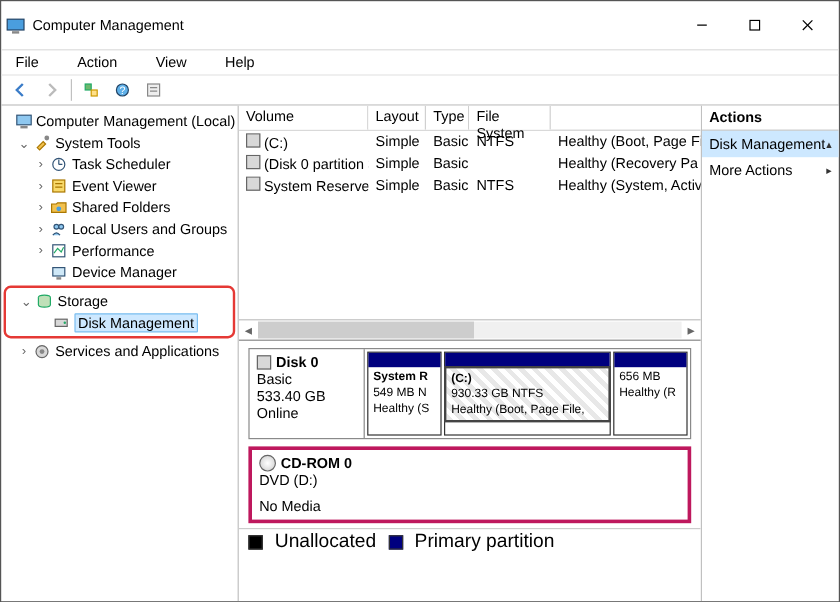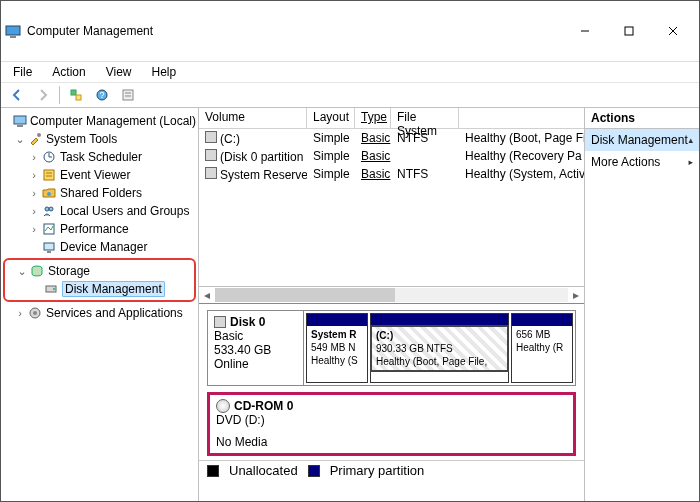--- a/index.html
+++ b/index.html
@@ -1,62 +1,62 @@
 <!DOCTYPE html>
 <html><head>
 <meta charset="utf-8">
 <style>
 html,body{margin:0;padding:0;font-family:"Segoe UI",Tahoma,sans-serif;font-size:12px;color:#000;background:#fff;}
 .window{width:700px;height:502px;border:1px solid #555;box-sizing:border-box;display:flex;flex-direction:column;overflow:hidden;}
-.titlebar{display:flex;align-items:center;height:28px;padding:16px 4px;border-bottom:1px solid #ddd;}
+.titlebar{display:flex;align-items:center;height:28px;padding:6px 4px;border-bottom:1px solid #ddd;}
 .titlebar .icon{width:16px;height:16px;margin-right:6px;}
 .titlebar .title{flex:1;font-size:12px;}
 .win-btns{display:flex;gap:0;}
 .win-btn{width:44px;height:28px;display:flex;align-items:center;justify-content:center;}
 .win-btn svg{width:10px;height:10px;}
-.menubar{display:flex;gap:8px;height:20px;align-items:center;padding:0 6px;}
+.menubar{display:flex;gap:20px;height:20px;align-items:center;padding:0 6px;}
 .menubar span{padding:2px 6px;}
 .toolbar{display:flex;align-items:center;height:24px;padding:0 4px;border-top:1px solid #e5e5e5;border-bottom:1px solid #c0c0c0;gap:2px;}
 .tbtn{width:22px;height:20px;display:flex;align-items:center;justify-content:center;border:1px solid transparent;}
 .tsep{width:1px;height:18px;background:#c0c0c0;margin:0 2px;}
 .main{flex:1;display:flex;overflow:hidden;}
 .tree{width:198px;border-right:1px solid #c0c0c0;padding:4px 2px;overflow:hidden;box-sizing:border-box;}
 .node{display:flex;align-items:center;height:18px;white-space:nowrap;}
 .twist{width:14px;text-align:center;color:#666;cursor:default;font-size:11px;}
 .node .icn{width:16px;height:16px;margin-right:3px;display:inline-flex;align-items:center;justify-content:center;}
 .selnode{background:#cde8ff;border:1px solid #7abdf0;border-radius:1px;padding:0 2px;}
 .redbox{border:2px solid #e53935;border-radius:6px;padding:2px 4px 2px 0;margin:2px 0;}
 .center{flex:1;display:flex;flex-direction:column;border-right:1px solid #c0c0c0;overflow:hidden;}
 .table-area{flex:0 0 195px;display:flex;flex-direction:column;overflow:hidden;}
 .thead{display:flex;height:20px;background:#fff;border-bottom:1px solid #d0d0d0;}
 .th{border-right:1px solid #d0d0d0;padding:2px 6px;font-size:12px;background:#fff;box-sizing:border-box;}
 .tbody{flex:1;overflow:hidden;}
 .tr{display:flex;height:18px;align-items:center;}
 .td{padding:0 6px;box-sizing:border-box;white-space:nowrap;overflow:hidden;}
 .col-vol{width:108px;}
 .col-layout{width:48px;}
-.col-type{width:36px;text-decoration:underline;}
+.col-type{width:36px;}
 .col-fs{width:68px;}
 .col-status{flex:1;}
 .hscroll{height:16px;border-top:1px solid #c0c0c0;display:flex;align-items:center;position:relative;}
 .hscroll .arrow{width:16px;height:14px;display:flex;align-items:center;justify-content:center;color:#666;}
 .hscroll .track{flex:1;height:14px;background:#f0f0f0;position:relative;}
 .hscroll .thumb{position:absolute;left:0;top:0;height:14px;width:180px;background:#cdcdcd;}
 .disk-area{flex:1;border-top:1px solid #888;overflow:hidden;padding:4px 0 0 0;display:flex;flex-direction:column;}
 .diskrow{display:flex;border:1px solid #8a8a8a;margin:2px 8px;min-height:74px;}
 .diskinfo{width:96px;border-right:1px solid #8a8a8a;padding:4px 6px;box-sizing:border-box;}
 .diskinfo .dtitle{font-weight:bold;display:flex;align-items:center;gap:4px;}
 .diskparts{flex:1;display:flex;padding:2px;gap:2px;}
 .part{border:1px solid #333;display:flex;flex-direction:column;box-sizing:border-box;}
 .part .pbar{height:12px;background:#00007f;}
 .part .pbody{padding:2px 4px;font-size:10px;line-height:13px;white-space:nowrap;overflow:hidden;}
 .part .pbody.hatched{background:repeating-linear-gradient(45deg,#e8e8e8 0,#e8e8e8 4px,#fff 4px,#fff 8px);border:2px solid #444;margin:-1px;}
 .part .pname{font-weight:bold;}
 .cdrom{border:3px solid #be185d;margin:4px 8px;padding:4px 6px;}
-.legend{padding:2px 8px;font-size:13px;display:flex;gap:10px;align-items:center;border-top:1px solid #ccc;}
+.legend{padding:2px 8px;font-size:16px;display:flex;gap:10px;align-items:center;border-top:1px solid #ccc;}
 .legend .sw{width:10px;height:10px;display:inline-block;border:1px solid #333;}
 .actions{width:114px;display:flex;flex-direction:column;}
 .actions-head{background:#fff;border-bottom:1px solid #c0c0c0;padding:3px 6px;font-weight:bold;}
 .actions-item{padding:4px 6px;display:flex;align-items:center;justify-content:space-between;}
 .actions-item.sel{background:#cde8ff;}
 .tri{font-size:9px;color:#333;}
 svg{display:block;}
 </style>
 </head>
 <body>

